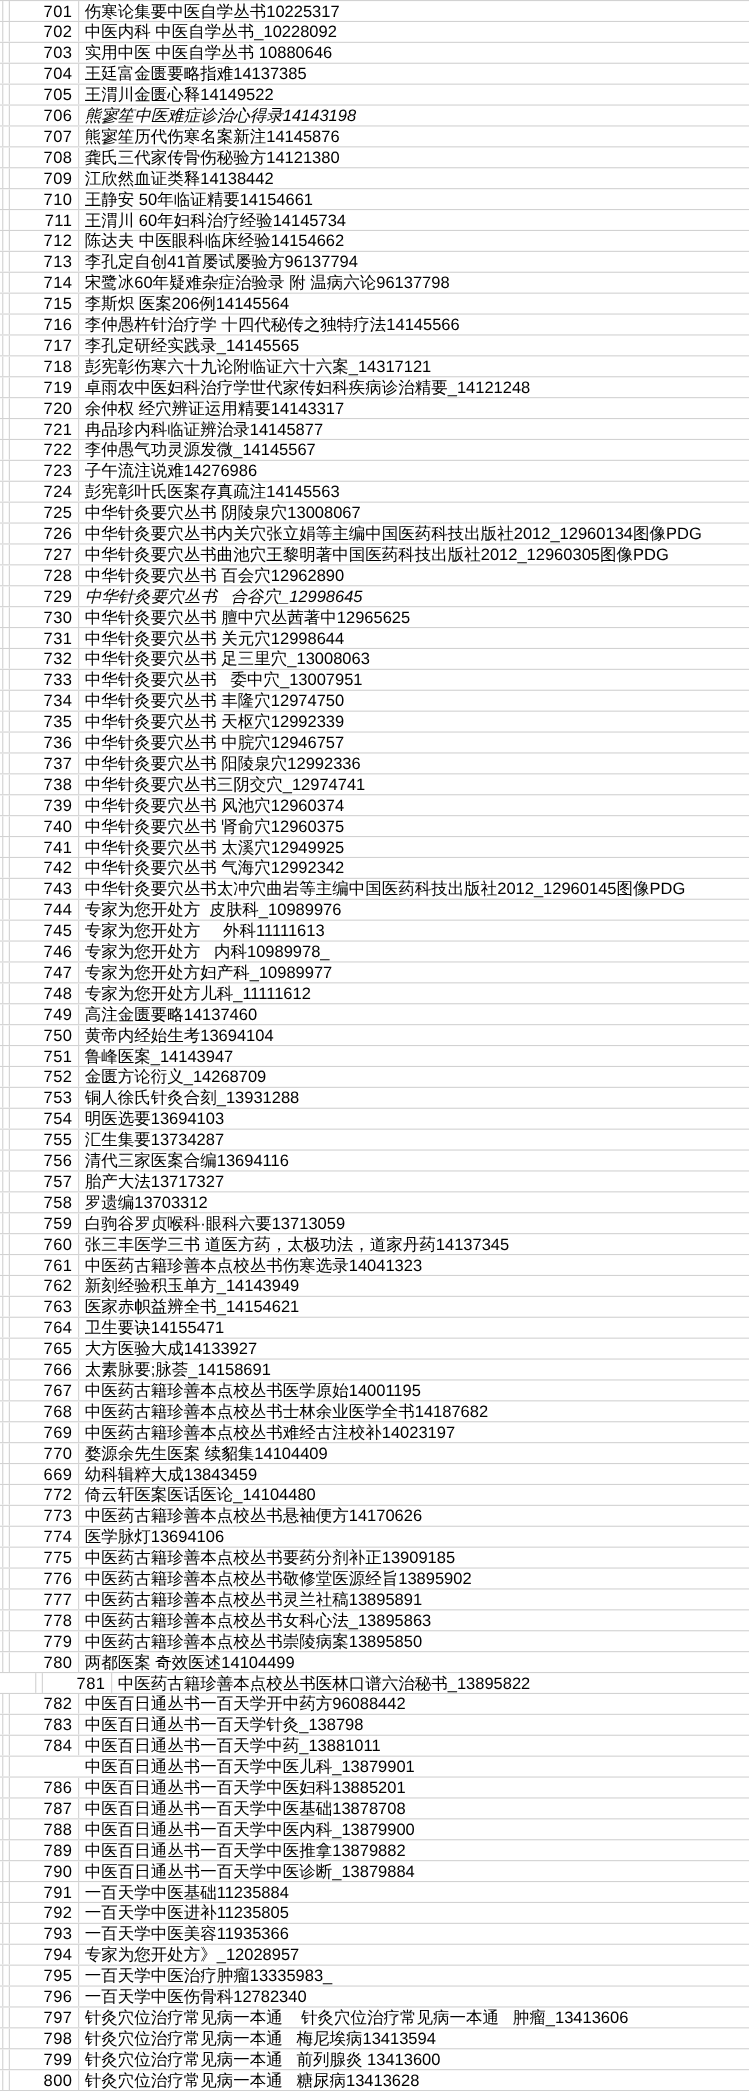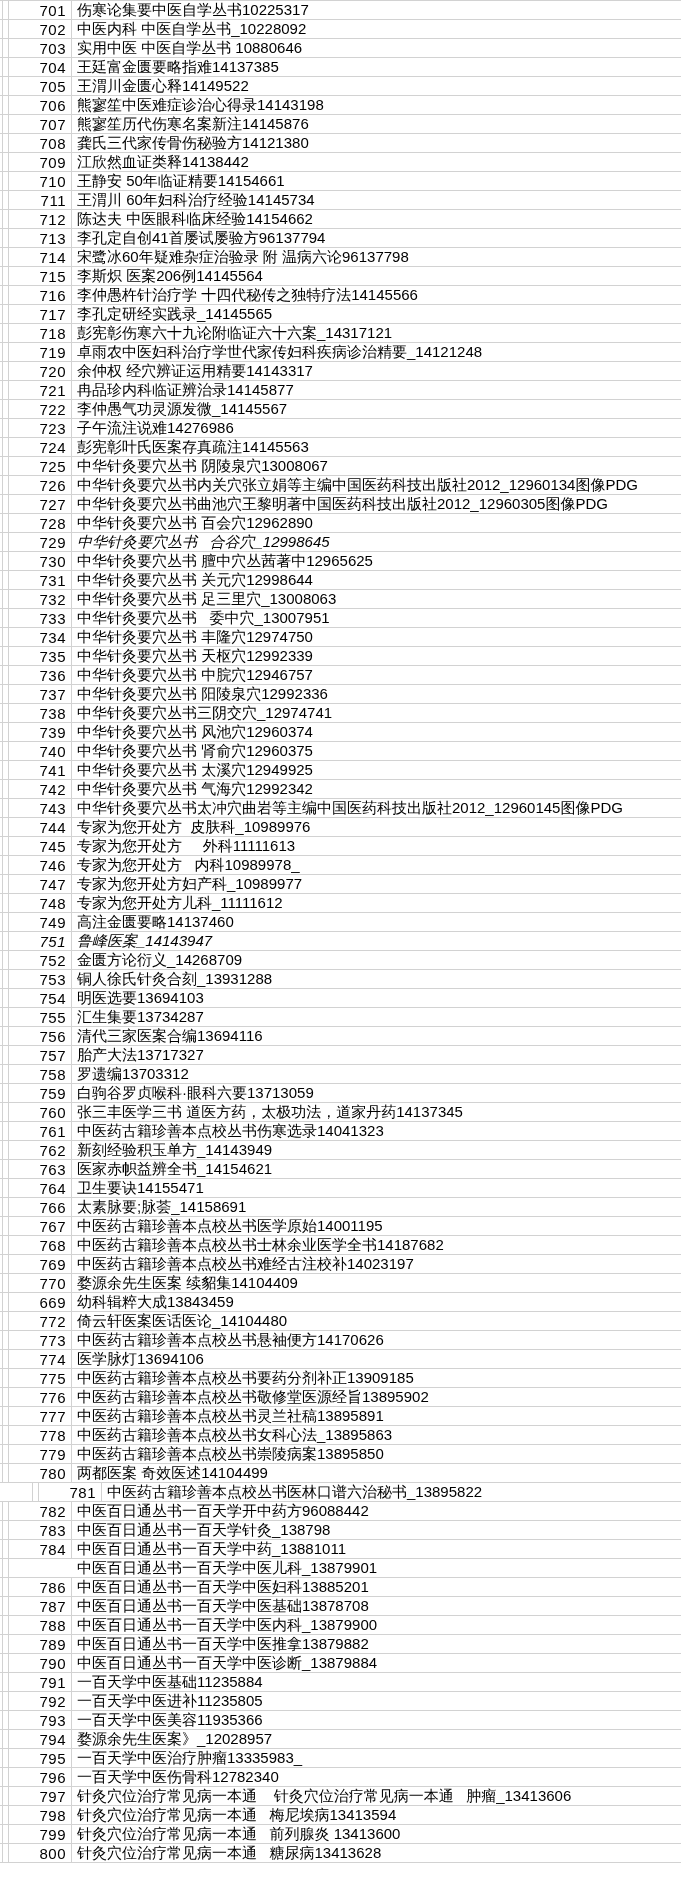--- a/index.html
+++ b/index.html
@@ -85,21 +85,21 @@
 
   <div class="row" style="border-bottom-color: rgb(210, 210, 210);">
     <div class="cell stub" style="border-color: rgb(210, 210, 210);"></div>
     <div class="cell num" style="border-color: rgb(210, 210, 210);">705</div>
     <div class="cell text" style="border-color: rgb(210, 210, 210);">王渭川金匮心释14149522</div>
   </div>
 
   <div class="row" style="border-bottom-color: rgb(210, 210, 210);">
     <div class="cell stub" style="border-color: rgb(210, 210, 210);"></div>
     <div class="cell num" style="border-color: rgb(210, 210, 210);">706</div>
-    <div class="cell text" style="border-color: rgb(210, 210, 210);">熊寥笙中医难症诊治心得录14143198</div>
+    <div class="cell text" style="border-color: rgb(210, 210, 210); font-style: italic;">熊寥笙中医难症诊治心得录14143198</div>
   </div>
 
   <div class="row" style="border-bottom-color: rgb(210, 210, 210);">
     <div class="cell stub" style="border-color: rgb(210, 210, 210);"></div>
     <div class="cell num" style="border-color: rgb(210, 210, 210);">707</div>
     <div class="cell text" style="border-color: rgb(210, 210, 210);">熊寥笙历代伤寒名案新注14145876</div>
   </div>
 
   <div class="row" style="border-bottom-color: rgb(210, 210, 210);">
     <div class="cell stub" style="border-color: rgb(210, 210, 210);"></div>
@@ -346,22 +346,27 @@
     <div class="cell num" style="border-color: rgb(210, 210, 210);">748</div>
     <div class="cell text" style="border-color: rgb(210, 210, 210);">专家为您开处方儿科_11111612</div>
   </div>
 
   <div class="row" style="border-bottom-color: rgb(210, 210, 210);">
     <div class="cell stub" style="border-color: rgb(210, 210, 210);"></div>
     <div class="cell num" style="border-color: rgb(210, 210, 210);">749</div>
     <div class="cell text" style="border-color: rgb(210, 210, 210);">高注金匮要略14137460</div>
   </div>
 
-
-  <div class="row" style="border-bottom-color: rgb(210, 210, 210); font-style: italic;">
+  <div class="row" style="border-bottom-color: rgb(210, 210, 210);">
+    <div class="cell stub" style="border-color: rgb(210, 210, 210);"></div>
+    <div class="cell num" style="border-color: rgb(210, 210, 210);">750</div>
+    <div class="cell text" style="border-color: rgb(210, 210, 210);">黄帝内经始生考13694104</div>
+  </div>
+
+  <div class="row" style="border-bottom-color: rgb(210, 210, 210);">
     <div class="cell stub" style="border-color: rgb(210, 210, 210);"></div>
     <div class="cell num" style="border-color: rgb(210, 210, 210);">751</div>
     <div class="cell text" style="border-color: rgb(210, 210, 210);">鲁峰医案_14143947</div>
   </div>
 
   <div class="row" style="border-bottom-color: rgb(210, 210, 210);">
     <div class="cell stub" style="border-color: rgb(210, 210, 210);"></div>
     <div class="cell num" style="border-color: rgb(210, 210, 210);">752</div>
     <div class="cell text" style="border-color: rgb(210, 210, 210);">金匮方论衍义_14268709</div>
   </div>
@@ -431,20 +436,25 @@
     <div class="cell num" style="border-color: rgb(210, 210, 210);">763</div>
     <div class="cell text" style="border-color: rgb(210, 210, 210);">医家赤帜益辨全书_14154621</div>
   </div>
 
   <div class="row" style="border-bottom-color: rgb(210, 210, 210);">
     <div class="cell stub" style="border-color: rgb(210, 210, 210);"></div>
     <div class="cell num" style="border-color: rgb(210, 210, 210);">764</div>
     <div class="cell text" style="border-color: rgb(210, 210, 210);">卫生要诀14155471</div>
   </div>
 
+  <div class="row" style="border-bottom-color: rgb(210, 210, 210);">
+    <div class="cell stub" style="border-color: rgb(210, 210, 210);"></div>
+    <div class="cell num" style="border-color: rgb(210, 210, 210);">765</div>
+    <div class="cell text" style="border-color: rgb(210, 210, 210);">大方医验大成14133927</div>
+  </div>
 
   <div class="row" style="border-bottom-color: rgb(210, 210, 210);">
     <div class="cell stub" style="border-color: rgb(210, 210, 210);"></div>
     <div class="cell num" style="border-color: rgb(210, 210, 210);">766</div>
     <div class="cell text" style="border-color: rgb(210, 210, 210);">太素脉要;脉荟_14158691</div>
   </div>
 
   <div class="row" style="border-bottom-color: rgb(210, 210, 210);">
     <div class="cell stub" style="border-color: rgb(210, 210, 210);"></div>
     <div class="cell num" style="border-color: rgb(210, 210, 210);">767</div>
@@ -603,21 +613,21 @@
 
   <div class="row" style="border-bottom-color: rgb(210, 210, 210);">
     <div class="cell stub" style="border-color: rgb(210, 210, 210);"></div>
     <div class="cell num" style="border-color: rgb(210, 210, 210);">793</div>
     <div class="cell text" style="border-color: rgb(210, 210, 210);">一百天学中医美容11935366</div>
   </div>
 
   <div class="row" style="border-bottom-color: rgb(210, 210, 210);">
     <div class="cell stub" style="border-color: rgb(210, 210, 210);"></div>
     <div class="cell num" style="border-color: rgb(210, 210, 210);">794</div>
-    <div class="cell text" style="border-color: rgb(210, 210, 210);">婺源余先生医案》_12028957</div>
+    <div class="cell text" style="border-color: rgb(210, 210, 210);">专家为您开处方》_12028957</div>
   </div>
 
   <div class="row" style="border-bottom-color: rgb(210, 210, 210);">
     <div class="cell stub" style="border-color: rgb(210, 210, 210);"></div>
     <div class="cell num" style="border-color: rgb(210, 210, 210);">795</div>
     <div class="cell text" style="border-color: rgb(210, 210, 210);">一百天学中医治疗肿瘤13335983_</div>
   </div>
 
   <div class="row" style="border-bottom-color: rgb(210, 210, 210);">
     <div class="cell stub" style="border-color: rgb(210, 210, 210);"></div>

